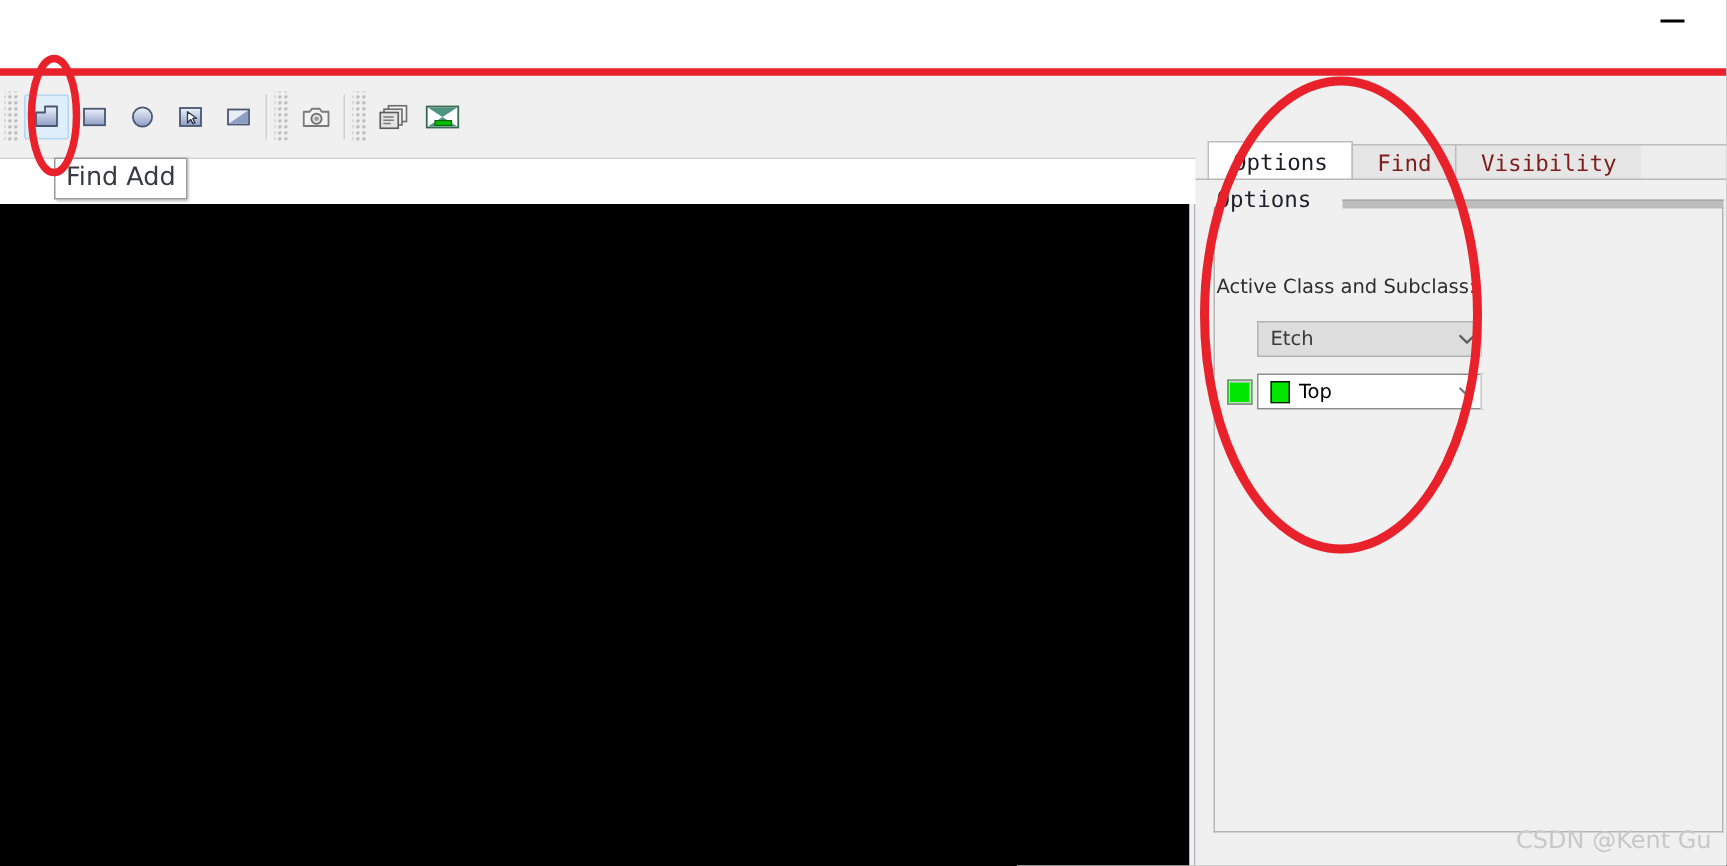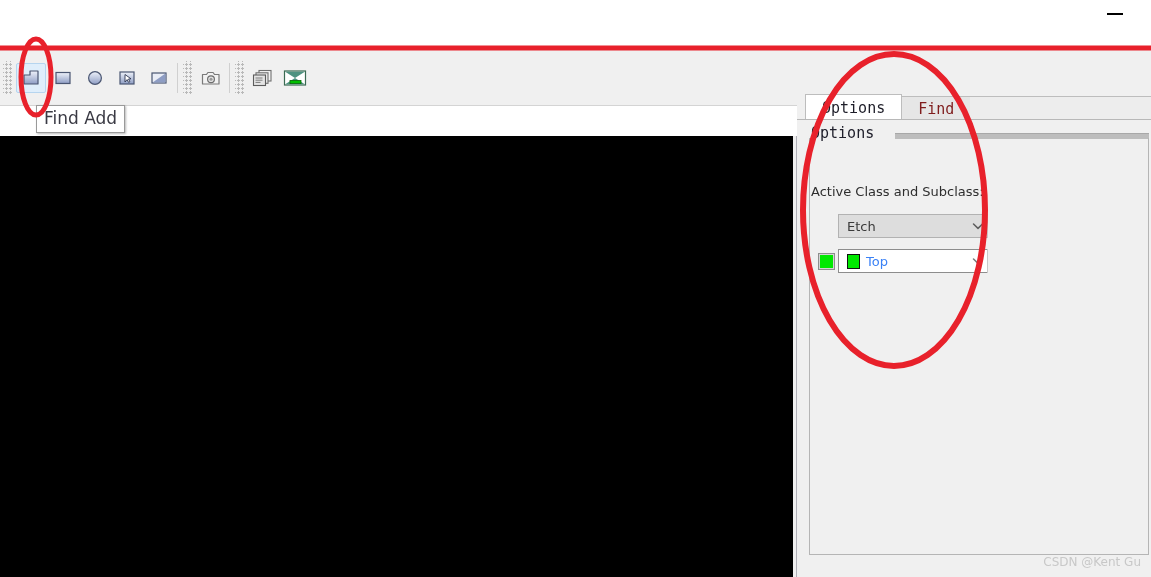--- a/index.html
+++ b/index.html
@@ -232,21 +232,21 @@
     background: #dddddd;
     border: 1px solid #b2b2b2;
   }
   #class-combo .combo-text { color: #3a3a3a; }
 
   #subclass-combo {
     left: 838px; top: 249px;
     background: #ffffff;
     border: 1px solid #8d8d8d;
   }
-  #subclass-combo .combo-text { color: #3b82f6; }
+  #subclass-combo .combo-text { color: #000000; }
 
   .combo-edge {
     position: absolute;
     width: 3px; height: 24px;
     background: #f0f0f0;
     border-left: 1px solid #c8c8c8;
   }
   #class-combo-edge  { left: 987px; top: 214px; }
   #subclass-combo-edge { left: 987px; top: 249px; }
 
@@ -263,21 +263,21 @@
     background: #00e800;
     border: 1px solid #111111;
     flex: 0 0 auto;
   }
 
   
   #watermark {
     position: absolute;
     right: 10px; bottom: 8px;
     font-family: "DejaVu Sans", sans-serif;
-    font-size: 12px;
+    font-size: 16px;
     color: #c8c8c8;
     white-space: nowrap;
     z-index: 25;
     margin-left: 16px;
   }
 
   
   #annotation-layer {
     position: absolute;
     left: 0; top: 0;
@@ -379,20 +379,23 @@
 
 <div id="control-panel">
 
   <div id="tab-strip">
     <div class="tab selected">
       <span>Options</span>
     </div>
     <div class="tab">
       <span>Find</span>
     </div>
+    <div class="tab">
+      <span>Visibility</span>
+    </div>
     <div class="tab filler"></div>
   </div>
   <div id="tab-underline"></div>
 
   <div id="options-group">
     <div id="options-group-label">Options</div>
     <div id="options-group-rule"></div>
     <div id="options-group-frame"></div>
   </div>
 </div>

